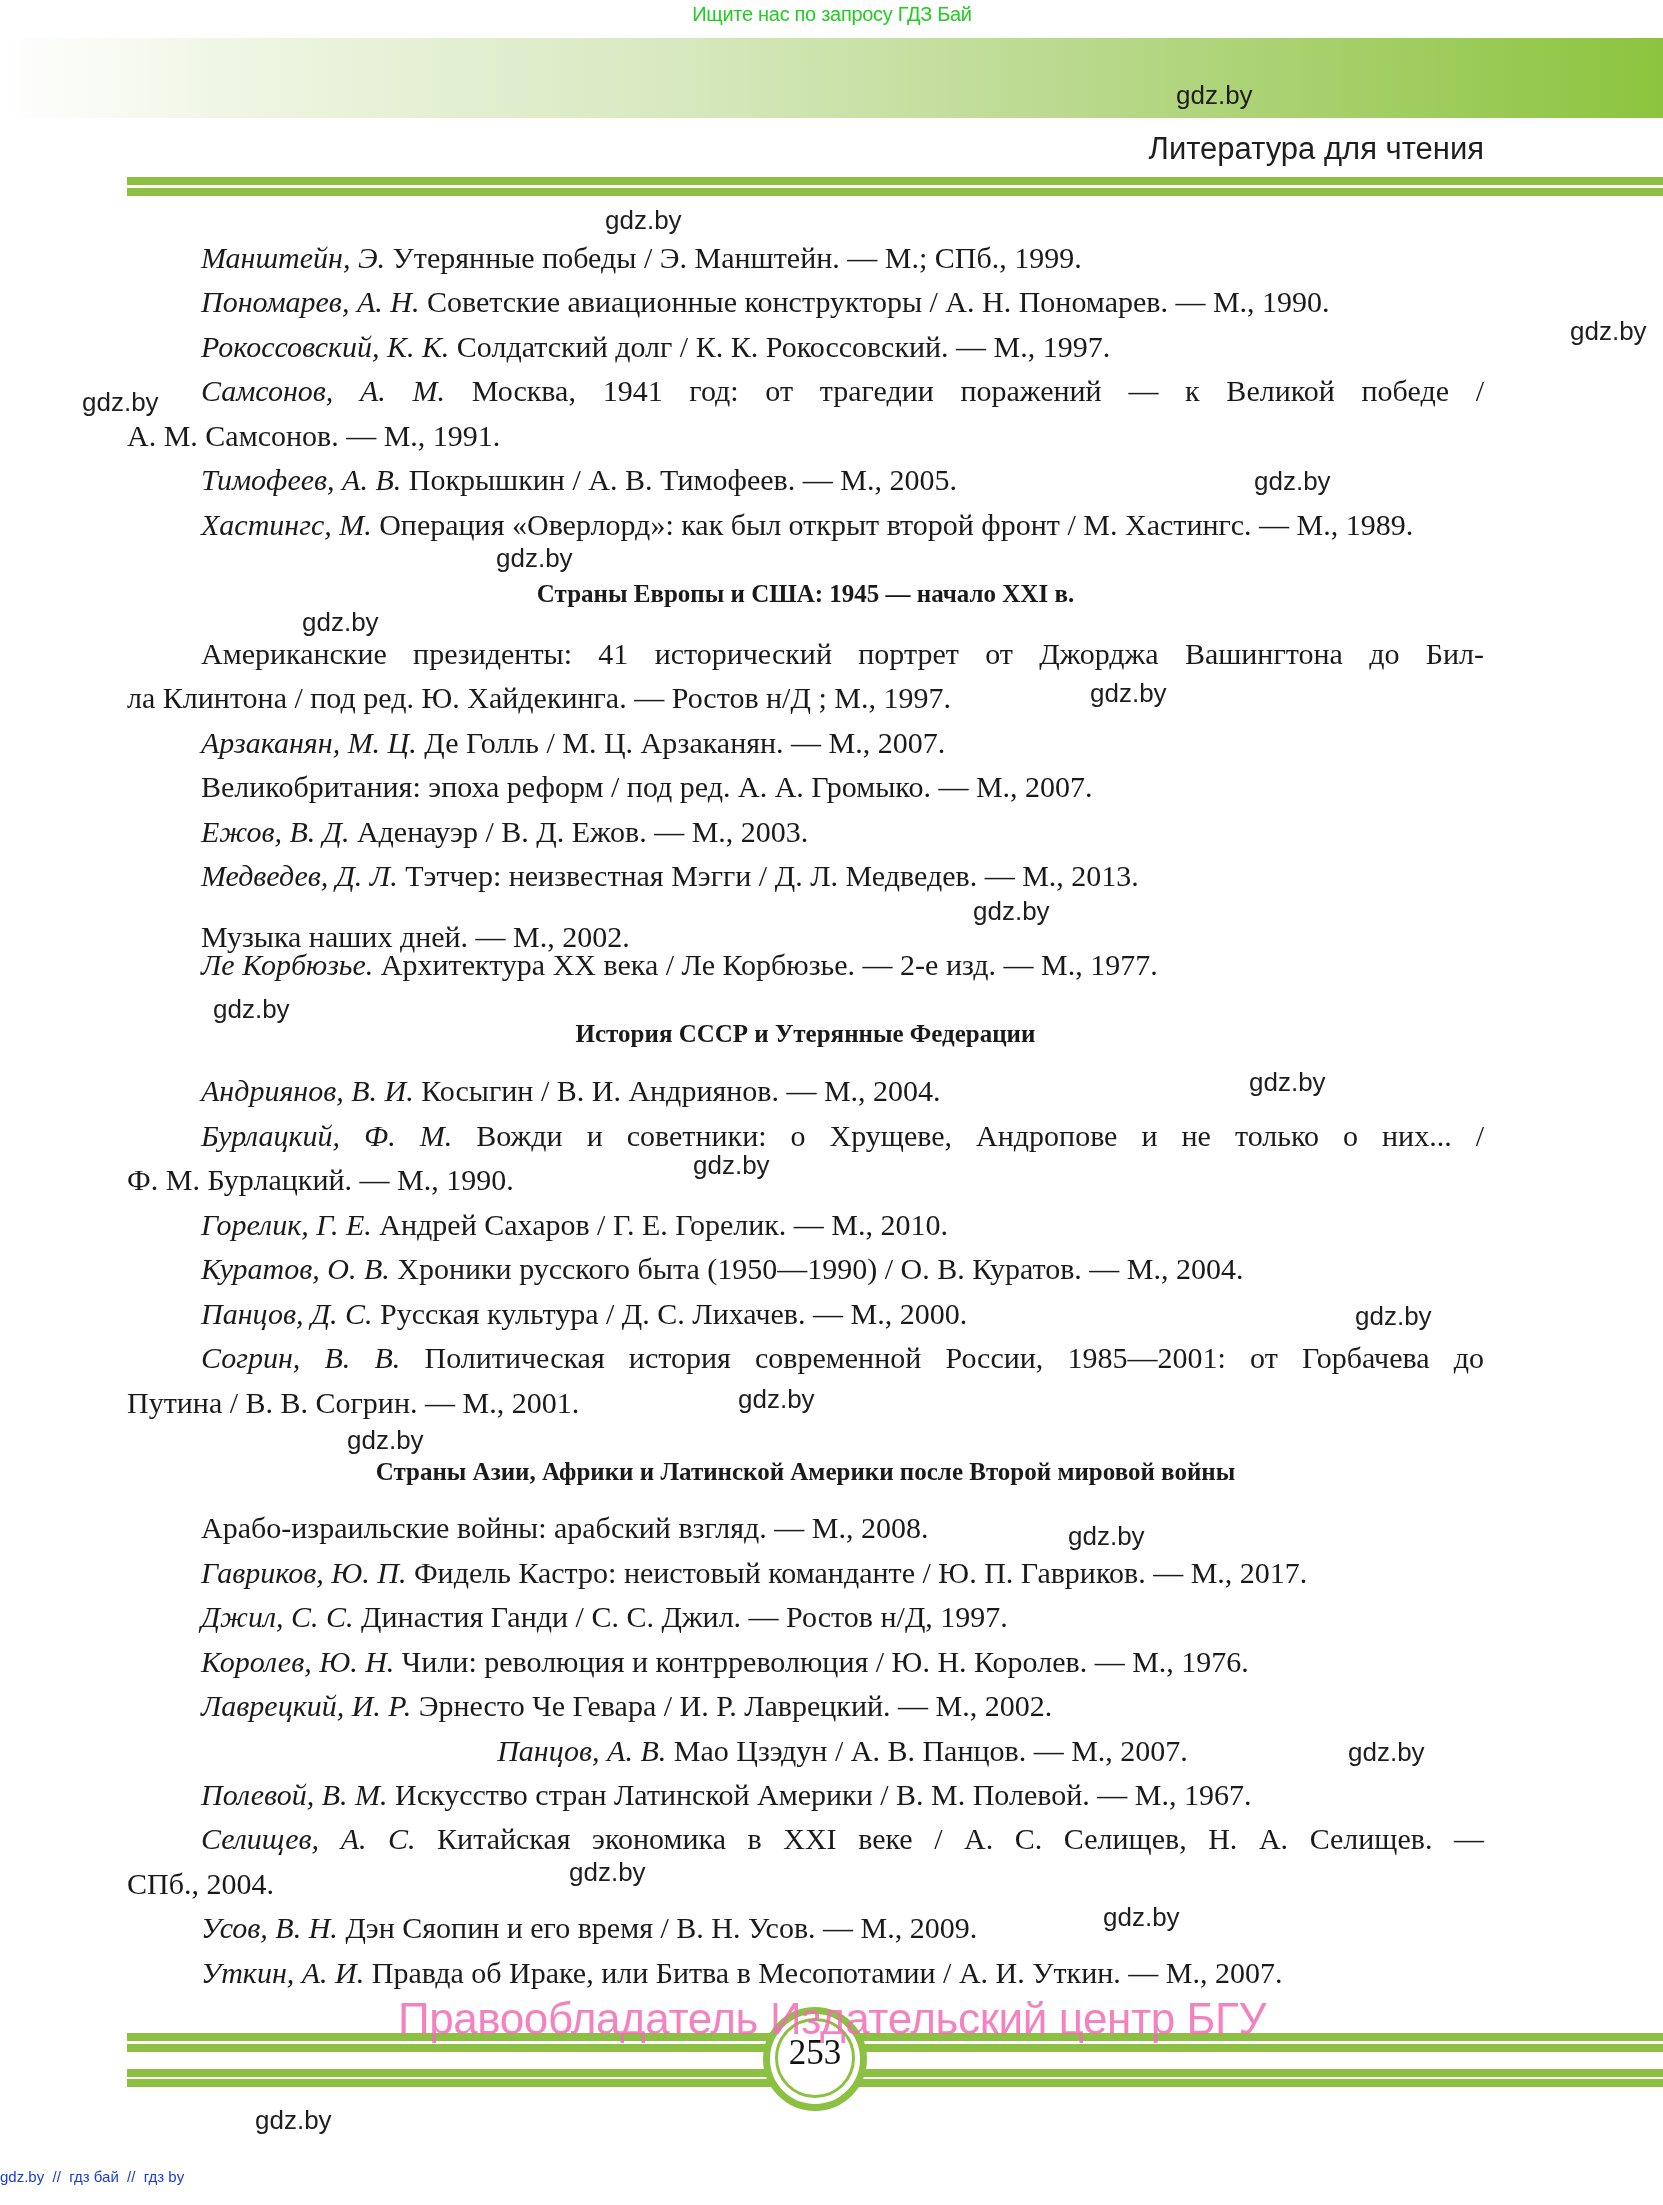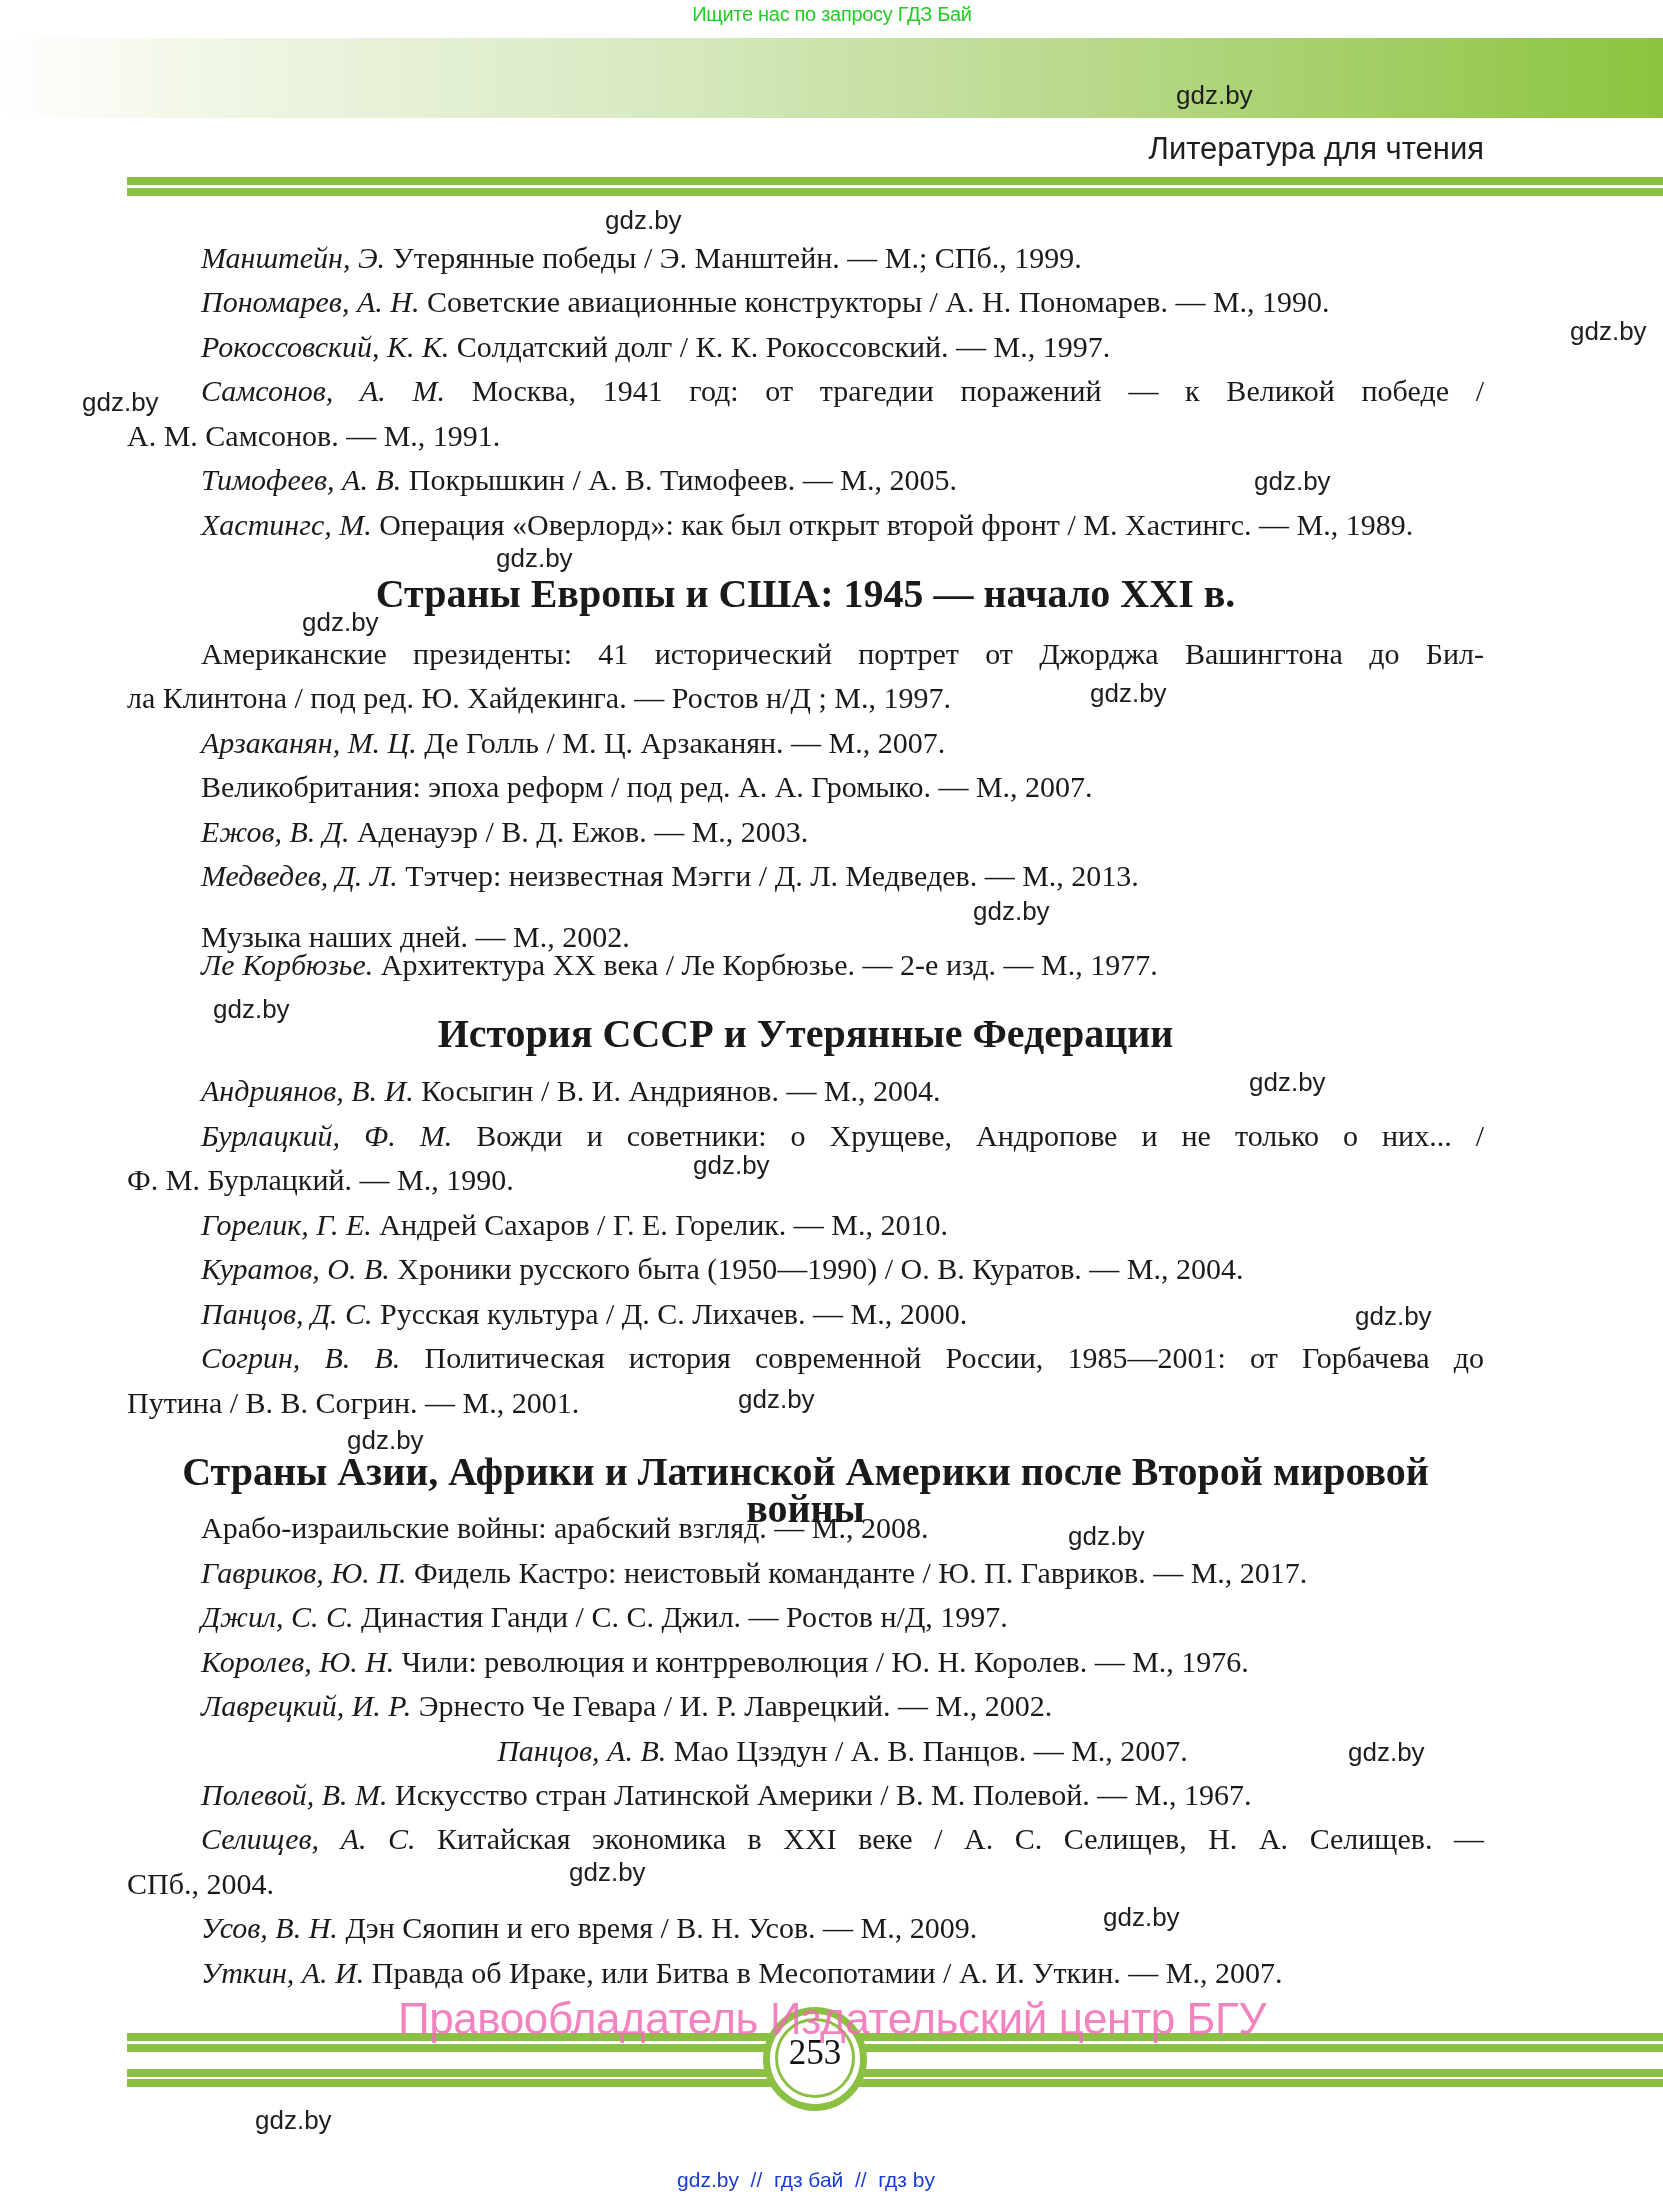--- a/index.html
+++ b/index.html
@@ -8,26 +8,26 @@
   .topnote { left:0; width:1664px; top:3.4px; text-align:center; font-family:"Liberation Sans", sans-serif; font-size:20px; color:#22cc22; letter-spacing:-0.3px; }
   .band { left:0; top:38px; width:1664px; height:80px; background:linear-gradient(to right, #ffffff 0%, #eef5e2 15%, #d8e9c0 40%, #b9d98c 65%, #8cc43e 100%); }
   .wm { font-family:"Liberation Sans", sans-serif; font-size:26px; color:#1e1e1e; white-space:nowrap; }
   .runhead { right:180px; top:131px; font-family:"Liberation Sans", sans-serif; font-size:31px; color:#1e1e1e; }
   .rule { left:127px; right:0; height:7.5px; background:#8cc043; }
   .text { left:127px; width:1357px; }
   .line { position:absolute; left:0; width:1357px; font-size:30px; line-height:37px; white-space:nowrap; }
   .ind { padding-left:74px; box-sizing:border-box; }
   .just { text-align:justify; text-align-last:justify; white-space:normal; }
   .it { font-style:italic; }
-  .sec { position:absolute; left:0; width:1357px; text-align:center; font-weight:bold; font-size:40px; line-height:37px; }
+  .sec { position:absolute; left:0; width:1357px; text-align:center; font-weight:bold; font-size:25px; line-height:37px; }
   .circle-outer { left:763px; top:2007px; width:104px; height:104px; border-radius:50%; border:7.5px solid #8cc043; box-sizing:border-box; background:#fff; }
   .circle-inner { left:775px; top:2018px; width:80px; height:80px; border-radius:50%; border:3.4px solid #8cc043; box-sizing:border-box; background:#fff; }
   .pagenum { left:763px; top:2033px; width:104px; text-align:center; font-size:35px; color:#111; }
   .rights { left:0; width:1664px; top:1994px; text-align:center; font-family:"Liberation Sans", sans-serif; font-size:44px; color:#f06eb4; opacity:0.85; letter-spacing:-0.4px; }
-  .footer { left:0; width:1612px; top:2168px; text-align:center; font-family:"Liberation Sans", sans-serif; font-size:21px; color:#1a3cd6; }
+  .footer { left:0; width:1612px; top:2168px; font-family:"Liberation Sans", sans-serif; font-size:15px; color:#1a3cd6; }
 </style>
 </head>
 <body>
 
 <div class="abs topnote">Ищите нас по запросу ГДЗ Бай</div>
 <div class="abs band"></div>
 <div class="abs wm" style="left:1176px;top:80px;">gdz.by</div>
 <div class="abs runhead">Литература для чтения</div>
 <div class="abs rule" style="top:177px;"></div>
 <div class="abs rule" style="top:188px;"></div>

